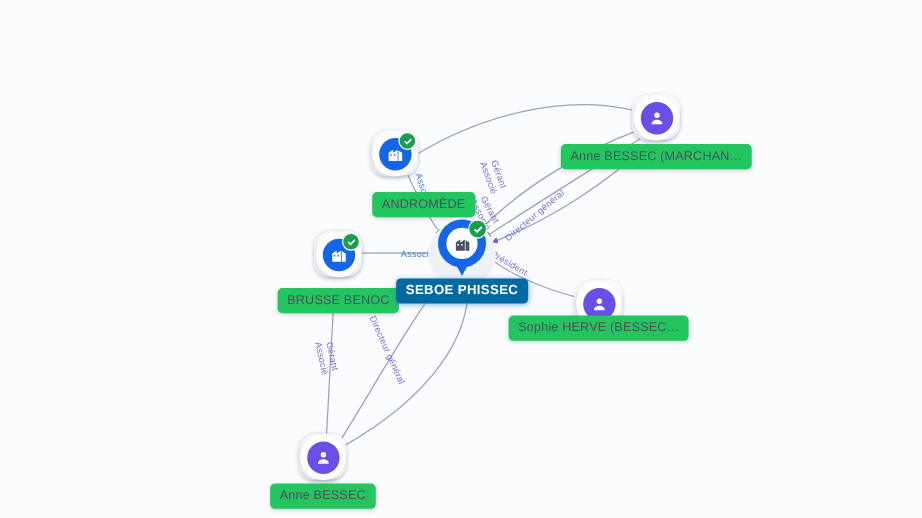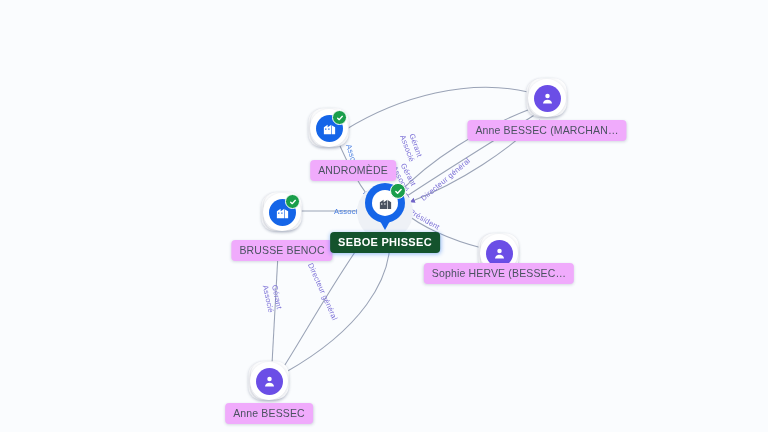--- a/index.html
+++ b/index.html
@@ -143,31 +143,31 @@
     height: 14px;
     z-index: 5;
   }
 
   
   .node-label {
     position: absolute;
     left: 50%;
     transform: translateX(-50%);
     white-space: nowrap;
-    background: #f0abfc;
+    background: #22c55e;
     color: #4a5260;
     font-size: 10.5px;
     line-height: 1;
     padding: 5px 8px;
     border-radius: 4px;
     box-shadow: 0 1px 3px rgba(40,50,90,0.18);
     letter-spacing: 0.15px;
   }
   .node-label.selected {
-    background: #14532d;
+    background: #0369a1;
     color: #ffffff;
     font-weight: bold;
     font-size: 11px;
     letter-spacing: 0.3px;
     box-shadow: 0 1px 4px rgba(21,101,232,0.45);
   }
 
   
   .edge-label {
     position: absolute;

